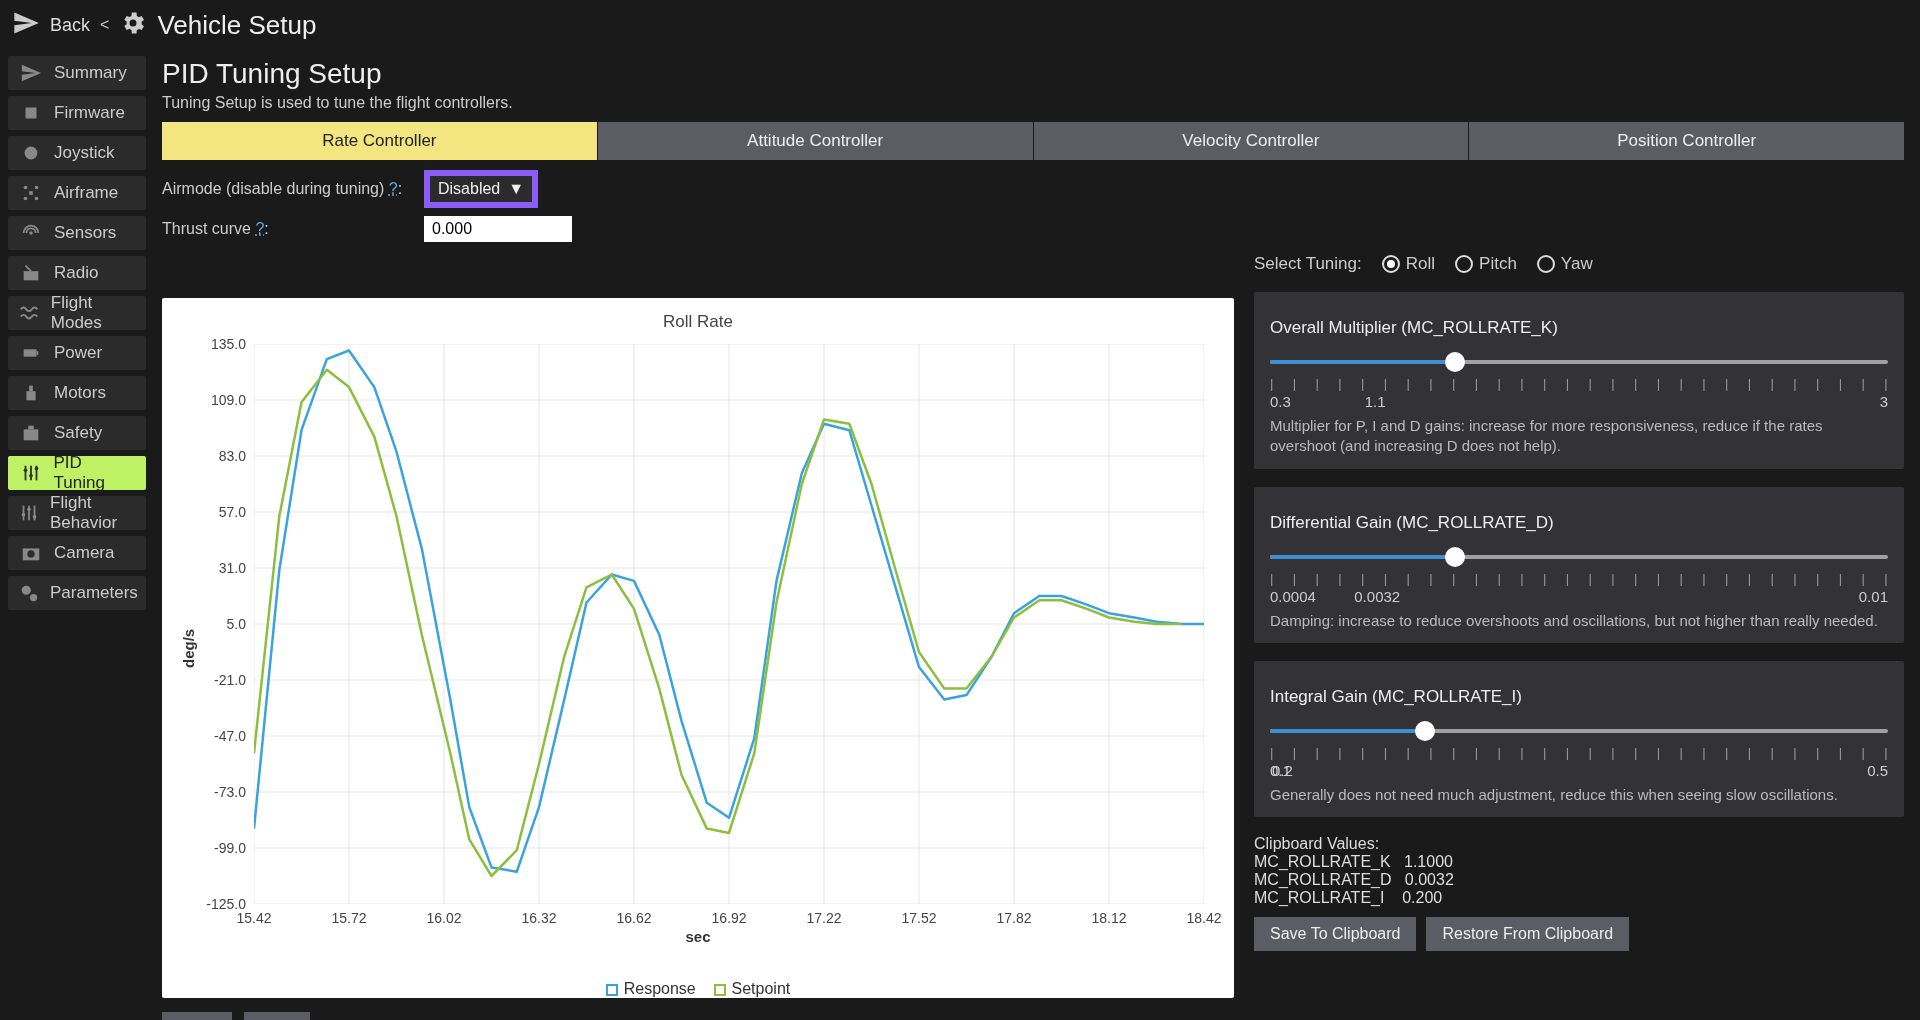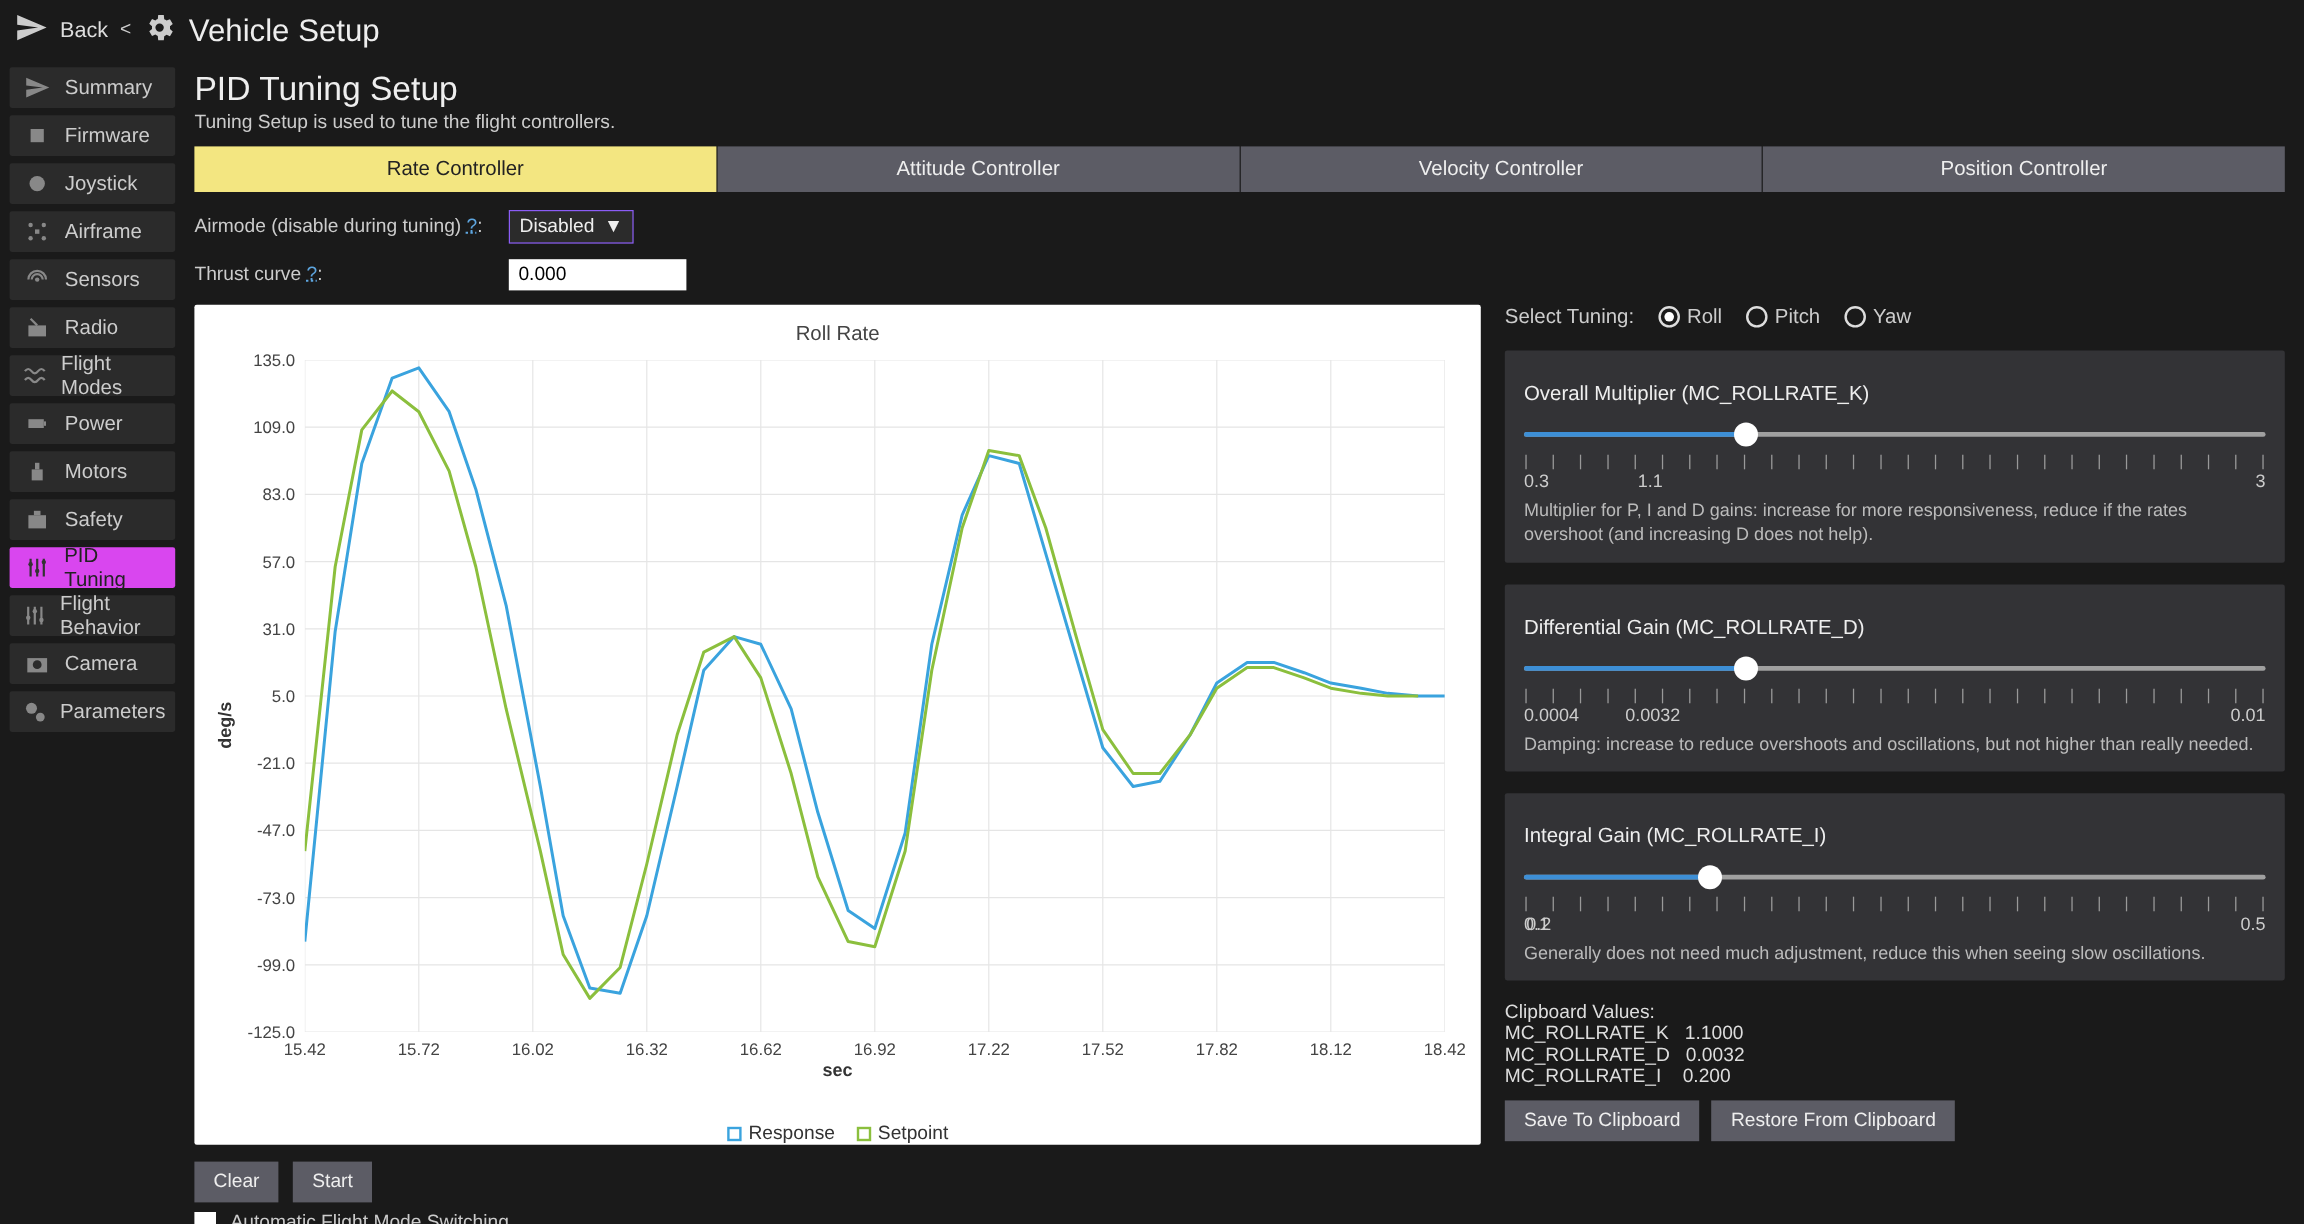--- a/index.html
+++ b/index.html
@@ -37,21 +37,21 @@
     align-items: center;
     gap: 10px;
     height: 34px;
     padding: 0 10px;
     background: #2b2b2b;
     color: #ccc;
     font-size: 17px;
     border-radius: 2px;
     cursor: pointer;
   }
-  .side-item.active { background: #d946ef; color: #222; }
+  .side-item.active { background: #bef264; color: #222; }
   .side-item .sicon { width: 26px; display:flex; align-items:center; justify-content:center; }
   .side-item .sicon svg { fill: #888; }
   .side-item.active .sicon svg { fill: #333; }
   .main {
     flex: 1;
     padding: 8px 16px 8px 8px;
     overflow: hidden;
   }
   .page-title { font-size: 28px; color: #eee; font-weight: 400; margin-bottom: 4px; }
   .page-subtitle { font-size: 16px; color: #ccc; margin-bottom: 10px; }
@@ -63,33 +63,34 @@
     background: #5c5c65;
     color: #eee;
     font-size: 17px;
     cursor: pointer;
   }
   .tab.active { background: #f3e681; color: #222; }
   .formrow { display:flex; align-items:center; gap: 12px; height: 34px; margin-bottom: 6px; font-size: 16px; }
   .formrow label { width: 250px; color: #ccc; }
   .help-q { color: #5ea6e0; text-decoration: underline dotted; }
   .select {
-    background: #2b2b2b; color: #eee; border: 1px solid #8b5cf6;
+    background: #2b2b2b; color: #eee; border: 6px solid #8b5cf6;
     padding: 4px 8px; display:flex; align-items:center; gap:8px; cursor:pointer;
   }
   .numin {
     width: 148px; background: #fff; color: #000;
     padding: 4px 8px; border: none; font-size: 16px;
   }
   .content-row { display:flex; gap: 20px; margin-top: 8px; }
   .chart-box {
     background: #fff; color:#000;
     width: 1072px; height: 700px;
     position: relative;
     border-radius: 2px;
+    margin-top: 44px;
   }
   .chart-title { text-align:center; font-size:17px; color:#444; padding-top:14px; }
   .ylabel { position:absolute; left:8px; top:50%; transform: translateY(-50%) rotate(-90deg); transform-origin:left center; font-weight:600; color:#333; font-size:15px; }
   .xlabel { text-align:center; font-weight:600; color:#333; font-size:15px; margin-top:-4px; }
   .legend { text-align:center; margin-top:18px; font-size:16px; color:#333; }
   .lg-sw { display:inline-block; width:12px; height:12px; margin-right:6px; vertical-align:middle; border:2px solid; }
   
   .rpanel { flex:1; display:flex; flex-direction:column; gap: 18px; }
   .tuning-row { display:flex; align-items:center; gap: 20px; font-size:17px; }
   .radio { display:flex; align-items:center; gap:6px; cursor:pointer; }

